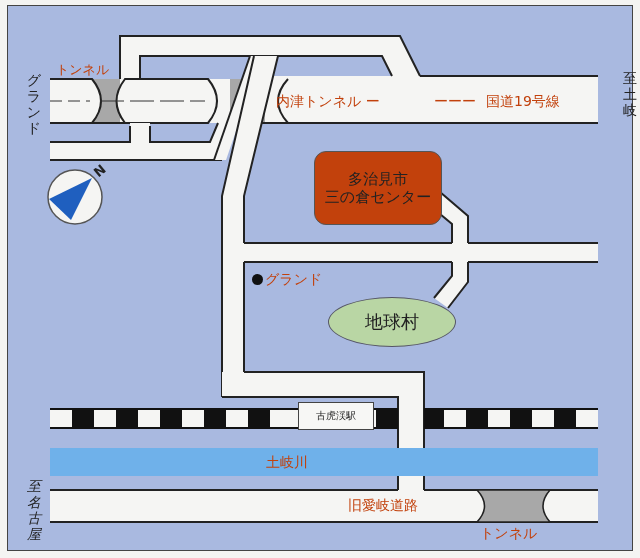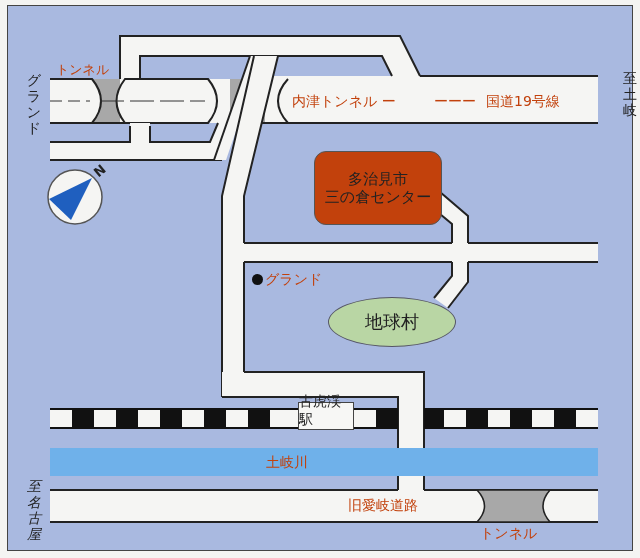--- a/index.html
+++ b/index.html
@@ -11,23 +11,23 @@
   .lbl { position: absolute; color: #c2410c; font-size: 14px; line-height: 1; white-space: nowrap; }
   .vlbl { position: absolute; color: #222; font-size: 14px; line-height: 16px;
           width: 16px; text-align: center; word-break: break-all; white-space: normal; }
   .facility { position: absolute; left: 314px; top: 151px; width: 126px; height: 72px;
               background: #c2410c; border: 1px solid #555; border-radius: 12px;
               display: flex; flex-direction: column; align-items: center; justify-content: center;
               font-size: 15px; color: #222; line-height: 18px; }
   .village { position: absolute; left: 328px; top: 297px; width: 126px; height: 48px;
              background: #b9d6a4; border: 1px solid #556; border-radius: 50%;
              display: flex; align-items: center; justify-content: center; font-size: 18px; color: #222; }
-  .station { position: absolute; left: 298px; top: 402px; width: 56px; height: 28px;
+  .station { position: absolute; left: 298px; top: 402px; width: 76px; height: 28px;
              background: #f7f7f5; border: 1px solid #444; box-sizing: border-box;
-             display: flex; align-items: flex-end; justify-content: center; font-size: 14px; color: #222; }
+             display: flex; align-items: center; justify-content: center; font-size: 10px; color: #222; }
   .dot { display: inline-block; width: 11px; height: 11px; border-radius: 50%; background: #111;
          vertical-align: -1px; margin-right: 2px; }
 </style>
 </head>
 <body>
 
 <div class="map"></div>
 
 <svg class="roads" viewBox="0 0 640 558">
 
@@ -133,21 +133,21 @@
     <polygon points="92,178 49,199 71,220" fill="#1f5fbf"></polygon>
     <text x="95" y="176" font-size="13" font-weight="bold" fill="#222" transform="rotate(-40 99 172)">N</text>
   </g>
 </svg>
 
 <div class="vlbl" style="left:26px; top:72px;">グランド</div>
 <div class="vlbl" style="left:622px; top:70px;">至土岐</div>
 <div class="vlbl" style="left:26px; top:478px;font-style:italic;">至名古屋</div>
 
 <div class="lbl" style="left:56px; top:63px; font-size:13px;">トンネル</div>
-<div class="lbl" style="left:276px; top:94px;margin-left:16px;">内津トンネル ー</div>
+<div class="lbl" style="left:276px; top:94px;">内津トンネル ー</div>
 <div class="lbl" style="left:434px; top:94px;">ーーー</div>
 <div class="lbl" style="left:486px; top:94px;">国道19号線</div>
 <div class="lbl" style="left:348px; top:498px;">旧愛岐道路</div>
 <div class="lbl" style="left:480px; top:526px;">トンネル</div>
 <div class="lbl" style="left:266px; top:455px;">土岐川</div>
 
 <div class="facility">
   <span>多治見市</span>
   <span>三の倉センター</span>
 </div>

